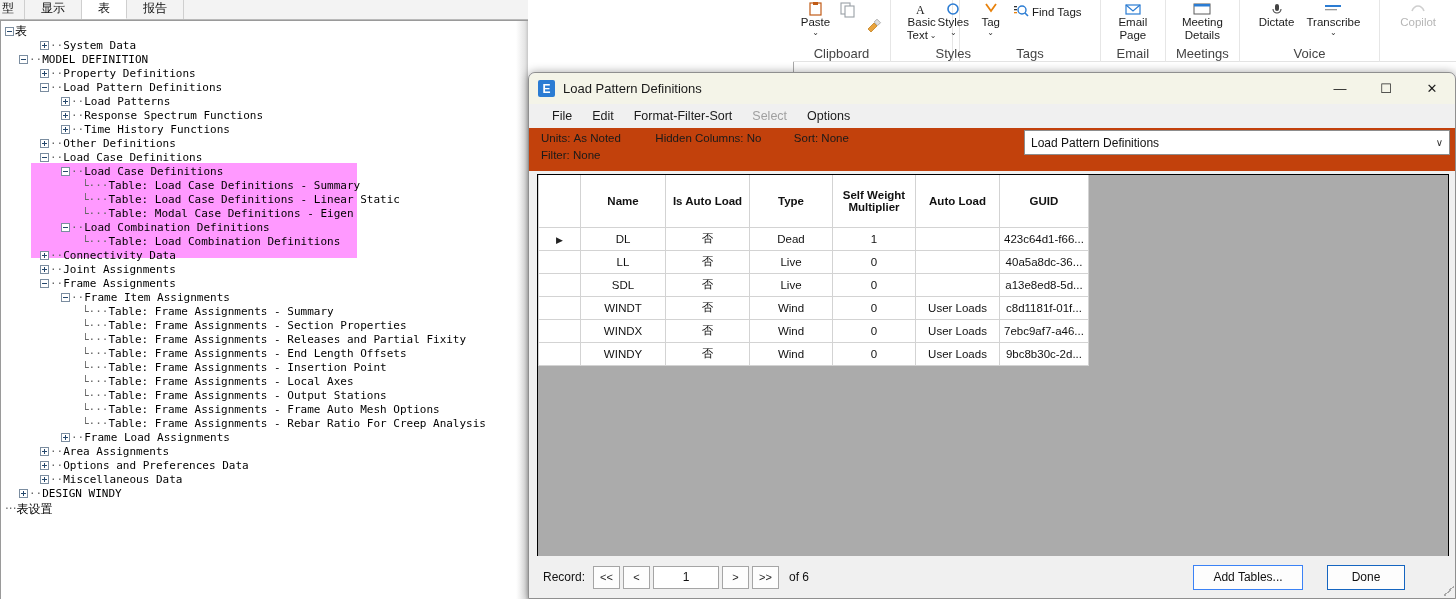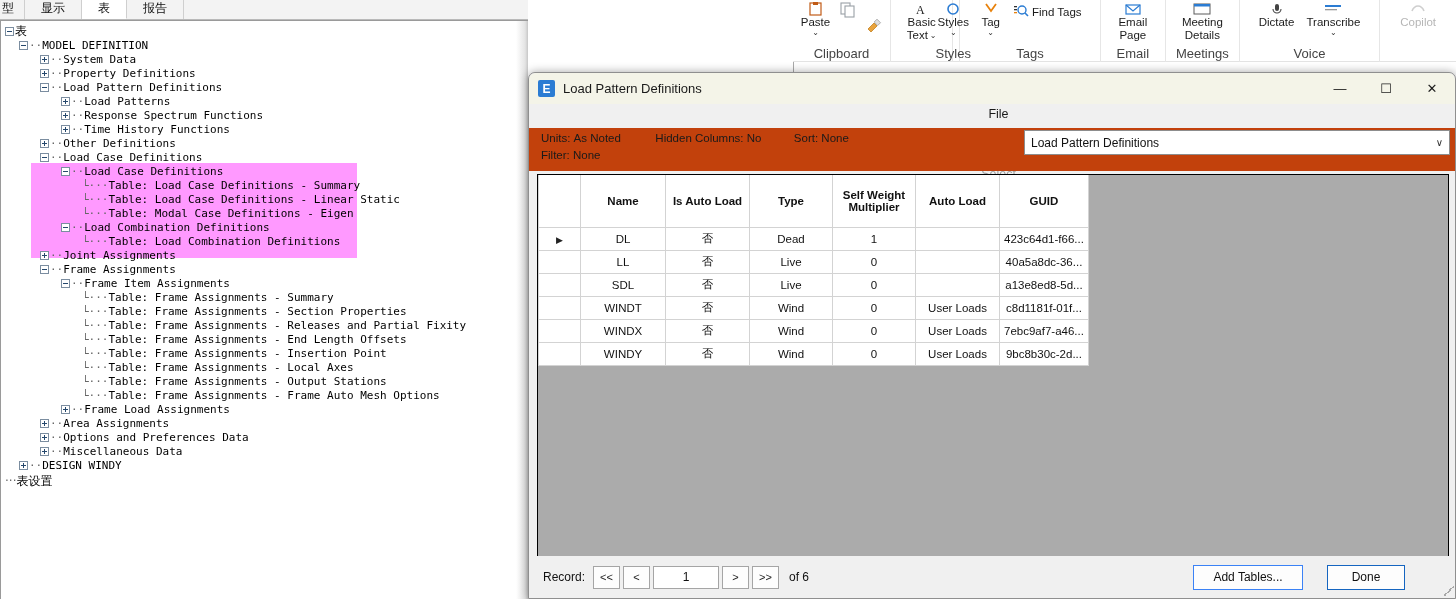--- a/index.html
+++ b/index.html
@@ -125,21 +125,21 @@
   }
   .dlg-title { font-size:13px; color:#1a1a1a; }
   .dlg-winbtns { margin-left:auto; display:flex; height:31px; }
   .winbtn {
     width:46px; height:31px; display:flex; align-items:center; justify-content:center;
     font-size:13px; color:#1a1a1a;
   }
 
   .dlg-menubar {
     height:24px; display:flex; align-items:center; padding-left:13px;
-    background:#f0f0f0; gap:0px;flex-direction:column;
+    background:#f0f0f0; gap:0px;
   }
   .menu-item {
     font-size:12.5px; color:#1a1a1a; padding:3px 10px; white-space:nowrap;
   }
   .menu-item.disabled { color:#a0a0a0; }
 
   .dlg-info {
     position:relative; height:43px; background:#c2410c; padding-left:12px; padding-top:2px;
   }
   .info-line { font-size:11.5px; color:#1a1a1a; height:17px; line-height:17px; white-space:nowrap; }
@@ -221,46 +221,48 @@
     <div class="bg-tab active"><span>表</span></div>
     <div class="bg-tab"><span>报告</span></div>
   </div>
 
   <div class="doc-area"></div>
 
   <div class="tree-panel">
     <div class="tree-hl-block"></div>
     <div class="tree-panel-inner" id="tree-host">
         <div class="tree-row" style="font-family: &quot;DejaVu Sans&quot;, sans-serif; font-size: 12px; height: 16px; line-height: 16px;"><span class="plusbox"></span><span class="txt">表</span></div>
+        <div class="tree-row"><span style="display:inline-block;width:35px"></span><span class="plusbox plus"></span><span class="dots">··</span><span class="txt">System Data</span></div>
         <div class="tree-row"><span style="display:inline-block;width:14px"></span><span class="plusbox"></span><span class="dots">··</span><span class="txt">MODEL DEFINITION</span></div>
-        <div class="tree-row"><span style="display:inline-block;width:35px"></span><span class="plusbox plus"></span><span class="dots">··</span><span class="txt">System Data</span></div>
         <div class="tree-row"><span style="display:inline-block;width:35px"></span><span class="plusbox plus"></span><span class="dots">··</span><span class="txt">Property Definitions</span></div>
         <div class="tree-row"><span style="display:inline-block;width:35px"></span><span class="plusbox"></span><span class="dots">··</span><span class="txt">Load Pattern Definitions</span></div>
         <div class="tree-row"><span style="display:inline-block;width:56px"></span><span class="plusbox plus"></span><span class="dots">··</span><span class="txt">Load Patterns</span></div>
         <div class="tree-row"><span style="display:inline-block;width:56px"></span><span class="plusbox plus"></span><span class="dots">··</span><span class="txt">Response Spectrum Functions</span></div>
         <div class="tree-row"><span style="display:inline-block;width:56px"></span><span class="plusbox plus"></span><span class="dots">··</span><span class="txt">Time History Functions</span></div>
         <div class="tree-row"><span style="display:inline-block;width:35px"></span><span class="plusbox plus"></span><span class="dots">··</span><span class="txt">Other Definitions</span></div>
         <div class="tree-row hl-row"><span style="display:inline-block;width:35px"></span><span class="plusbox"></span><span class="dots">··</span><span class="txt">Load Case Definitions</span></div>
         <div class="tree-row hl-row"><span style="display:inline-block;width:56px"></span><span class="plusbox"></span><span class="dots">··</span><span class="txt">Load Case Definitions</span></div>
         <div class="tree-row hl-row"><span style="display:inline-block;width:77px"></span><span class="dots">└···</span><span class="txt">Table:  Load Case Definitions - Summary</span></div>
         <div class="tree-row hl-row"><span style="display:inline-block;width:77px"></span><span class="dots">└···</span><span class="txt">Table:  Load Case Definitions - Linear Static</span></div>
         <div class="tree-row hl-row"><span style="display:inline-block;width:77px"></span><span class="dots">└···</span><span class="txt">Table:  Modal Case Definitions - Eigen</span></div>
         <div class="tree-row hl-row"><span style="display:inline-block;width:56px"></span><span class="plusbox"></span><span class="dots">··</span><span class="txt">Load Combination Definitions</span></div>
         <div class="tree-row hl-row"><span style="display:inline-block;width:77px"></span><span class="dots">└···</span><span class="txt">Table:  Load Combination Definitions</span></div>
+        <div class="tree-row"><span style="display:inline-block;width:35px"></span><span class="plusbox plus"></span><span class="dots">··</span><span class="txt">Connectivity Data</span></div>
         <div class="tree-row"><span style="display:inline-block;width:35px"></span><span class="plusbox plus"></span><span class="dots">··</span><span class="txt">Joint Assignments</span></div>
         <div class="tree-row"><span style="display:inline-block;width:35px"></span><span class="plusbox"></span><span class="dots">··</span><span class="txt">Frame Assignments</span></div>
         <div class="tree-row"><span style="display:inline-block;width:56px"></span><span class="plusbox"></span><span class="dots">··</span><span class="txt">Frame Item Assignments</span></div>
         <div class="tree-row"><span style="display:inline-block;width:77px"></span><span class="dots">└···</span><span class="txt">Table:  Frame Assignments - Summary</span></div>
         <div class="tree-row"><span style="display:inline-block;width:77px"></span><span class="dots">└···</span><span class="txt">Table:  Frame Assignments - Section Properties</span></div>
         <div class="tree-row"><span style="display:inline-block;width:77px"></span><span class="dots">└···</span><span class="txt">Table:  Frame Assignments - Releases and Partial Fixity</span></div>
         <div class="tree-row"><span style="display:inline-block;width:77px"></span><span class="dots">└···</span><span class="txt">Table:  Frame Assignments - End Length Offsets</span></div>
         <div class="tree-row"><span style="display:inline-block;width:77px"></span><span class="dots">└···</span><span class="txt">Table:  Frame Assignments - Insertion Point</span></div>
         <div class="tree-row"><span style="display:inline-block;width:77px"></span><span class="dots">└···</span><span class="txt">Table:  Frame Assignments - Local Axes</span></div>
         <div class="tree-row"><span style="display:inline-block;width:77px"></span><span class="dots">└···</span><span class="txt">Table:  Frame Assignments - Output Stations</span></div>
         <div class="tree-row"><span style="display:inline-block;width:77px"></span><span class="dots">└···</span><span class="txt">Table:  Frame Assignments - Frame Auto Mesh Options</span></div>
+        <div class="tree-row"><span style="display:inline-block;width:77px"></span><span class="dots">└···</span><span class="txt">Table:  Frame Assignments - Rebar Ratio For Creep Analysis</span></div>
         <div class="tree-row"><span style="display:inline-block;width:56px"></span><span class="plusbox plus"></span><span class="dots">··</span><span class="txt">Frame Load Assignments</span></div>
         <div class="tree-row"><span style="display:inline-block;width:35px"></span><span class="plusbox plus"></span><span class="dots">··</span><span class="txt">Area Assignments</span></div>
         <div class="tree-row"><span style="display:inline-block;width:35px"></span><span class="plusbox plus"></span><span class="dots">··</span><span class="txt">Options and Preferences Data</span></div>
         <div class="tree-row"><span style="display:inline-block;width:35px"></span><span class="plusbox plus"></span><span class="dots">··</span><span class="txt">Miscellaneous Data</span></div>
         <div class="tree-row"><span style="display:inline-block;width:14px"></span><span class="plusbox plus"></span><span class="dots">··</span><span class="txt">DESIGN WINDY</span></div>
         <div class="tree-row" style="font-family: &quot;DejaVu Sans&quot;, sans-serif; font-size: 12px; height: 16px; line-height: 16px;"><span class="dots">···</span><span class="txt">表设置</span></div>
       </div>
     <div class="tree-panel-shadow"></div>
   </div>
 

